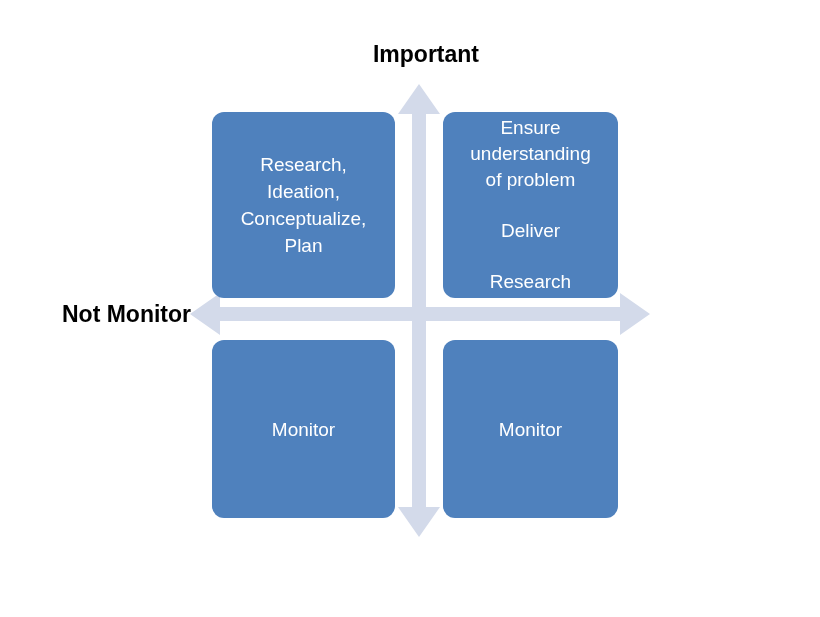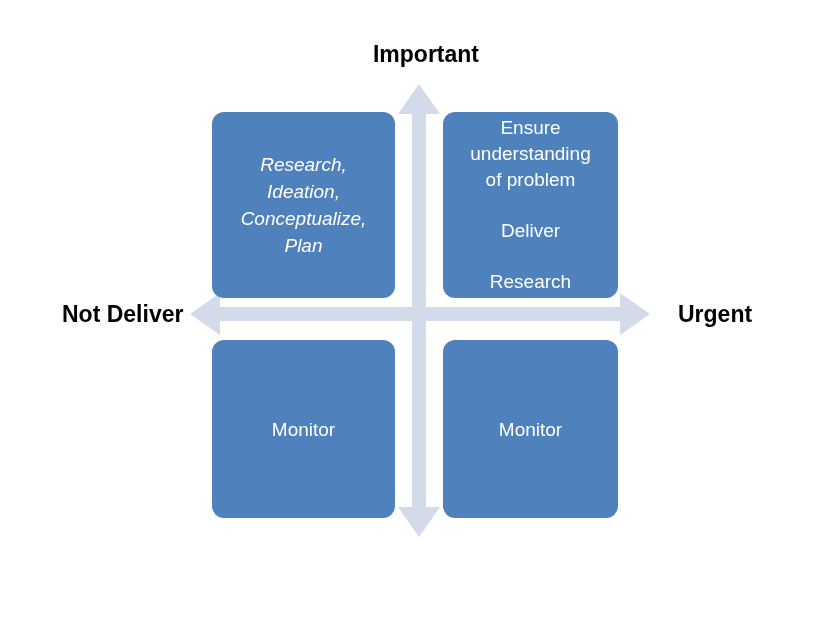--- a/index.html
+++ b/index.html
@@ -49,21 +49,21 @@
     font-size: 19px;
     line-height: 27px;
     font-weight: 400;
     text-align: center;
     white-space: pre-line;
   }
   .quad .para + .para {
     margin-top: 25px;
   }
 
-  #quad-tl { left: 212px; top: 112px;  width: 183px; height: 186px; font-style: italic; }
+  #quad-tl { left: 212px; top: 112px;  width: 183px; height: 186px; }
   #quad-tr { left: 443px; top: 112px;  width: 175px; height: 186px; }
   #quad-bl { left: 212px; top: 340px;  width: 183px; height: 178px; }
   #quad-br { left: 443px; top: 340px;  width: 175px; height: 178px; }
 
   #quad-tr .para { line-height: 26px; }
 
   
   .axis-label {
     position: absolute;
     color: #000000;
@@ -112,16 +112,15 @@
 
   <div id="quad-bl" class="quad">
     <div class="para">Monitor</div>
   </div>
 
   <div id="quad-br" class="quad">
     <div class="para">Monitor</div>
   </div>
 
   <div id="label-top" class="axis-label">Important</div>
-  <div id="label-left" class="axis-label">Not Deliver</div>
-  <div id="label-right" class="axis-label">Urgent</div>
+  <div id="label-left" class="axis-label">Not Monitor</div>
 
 </div>
 
 </body></html>

